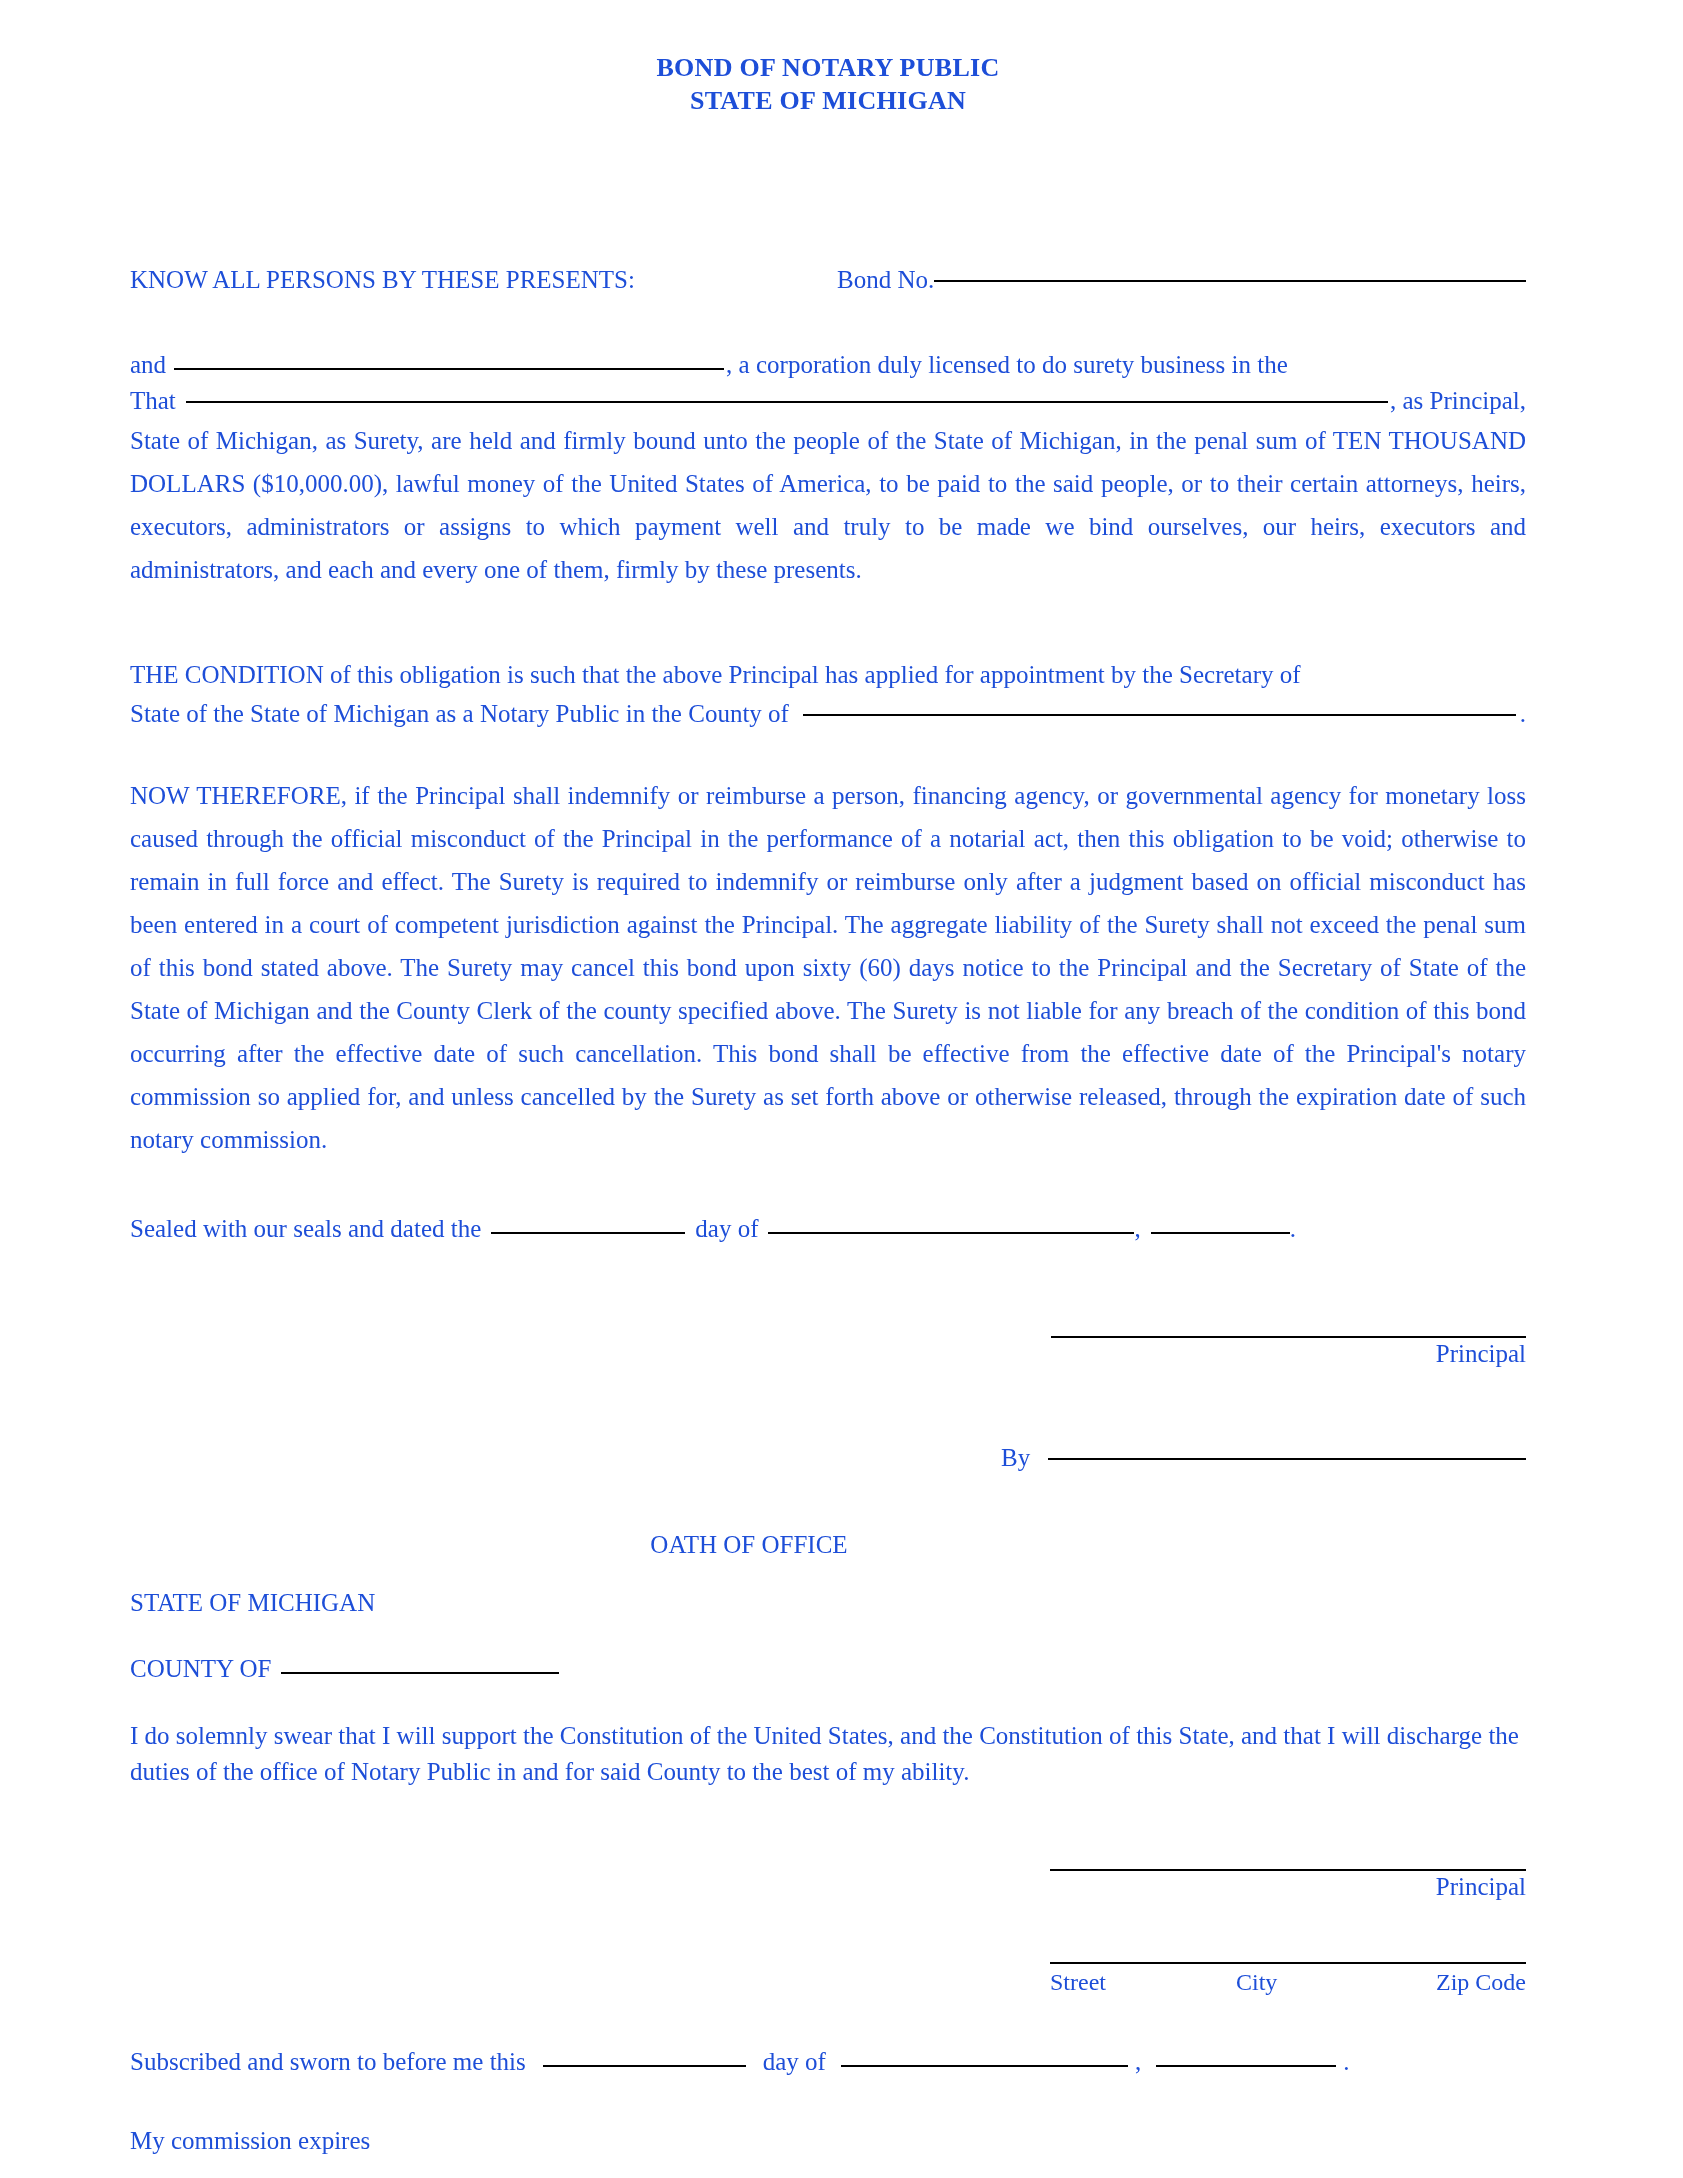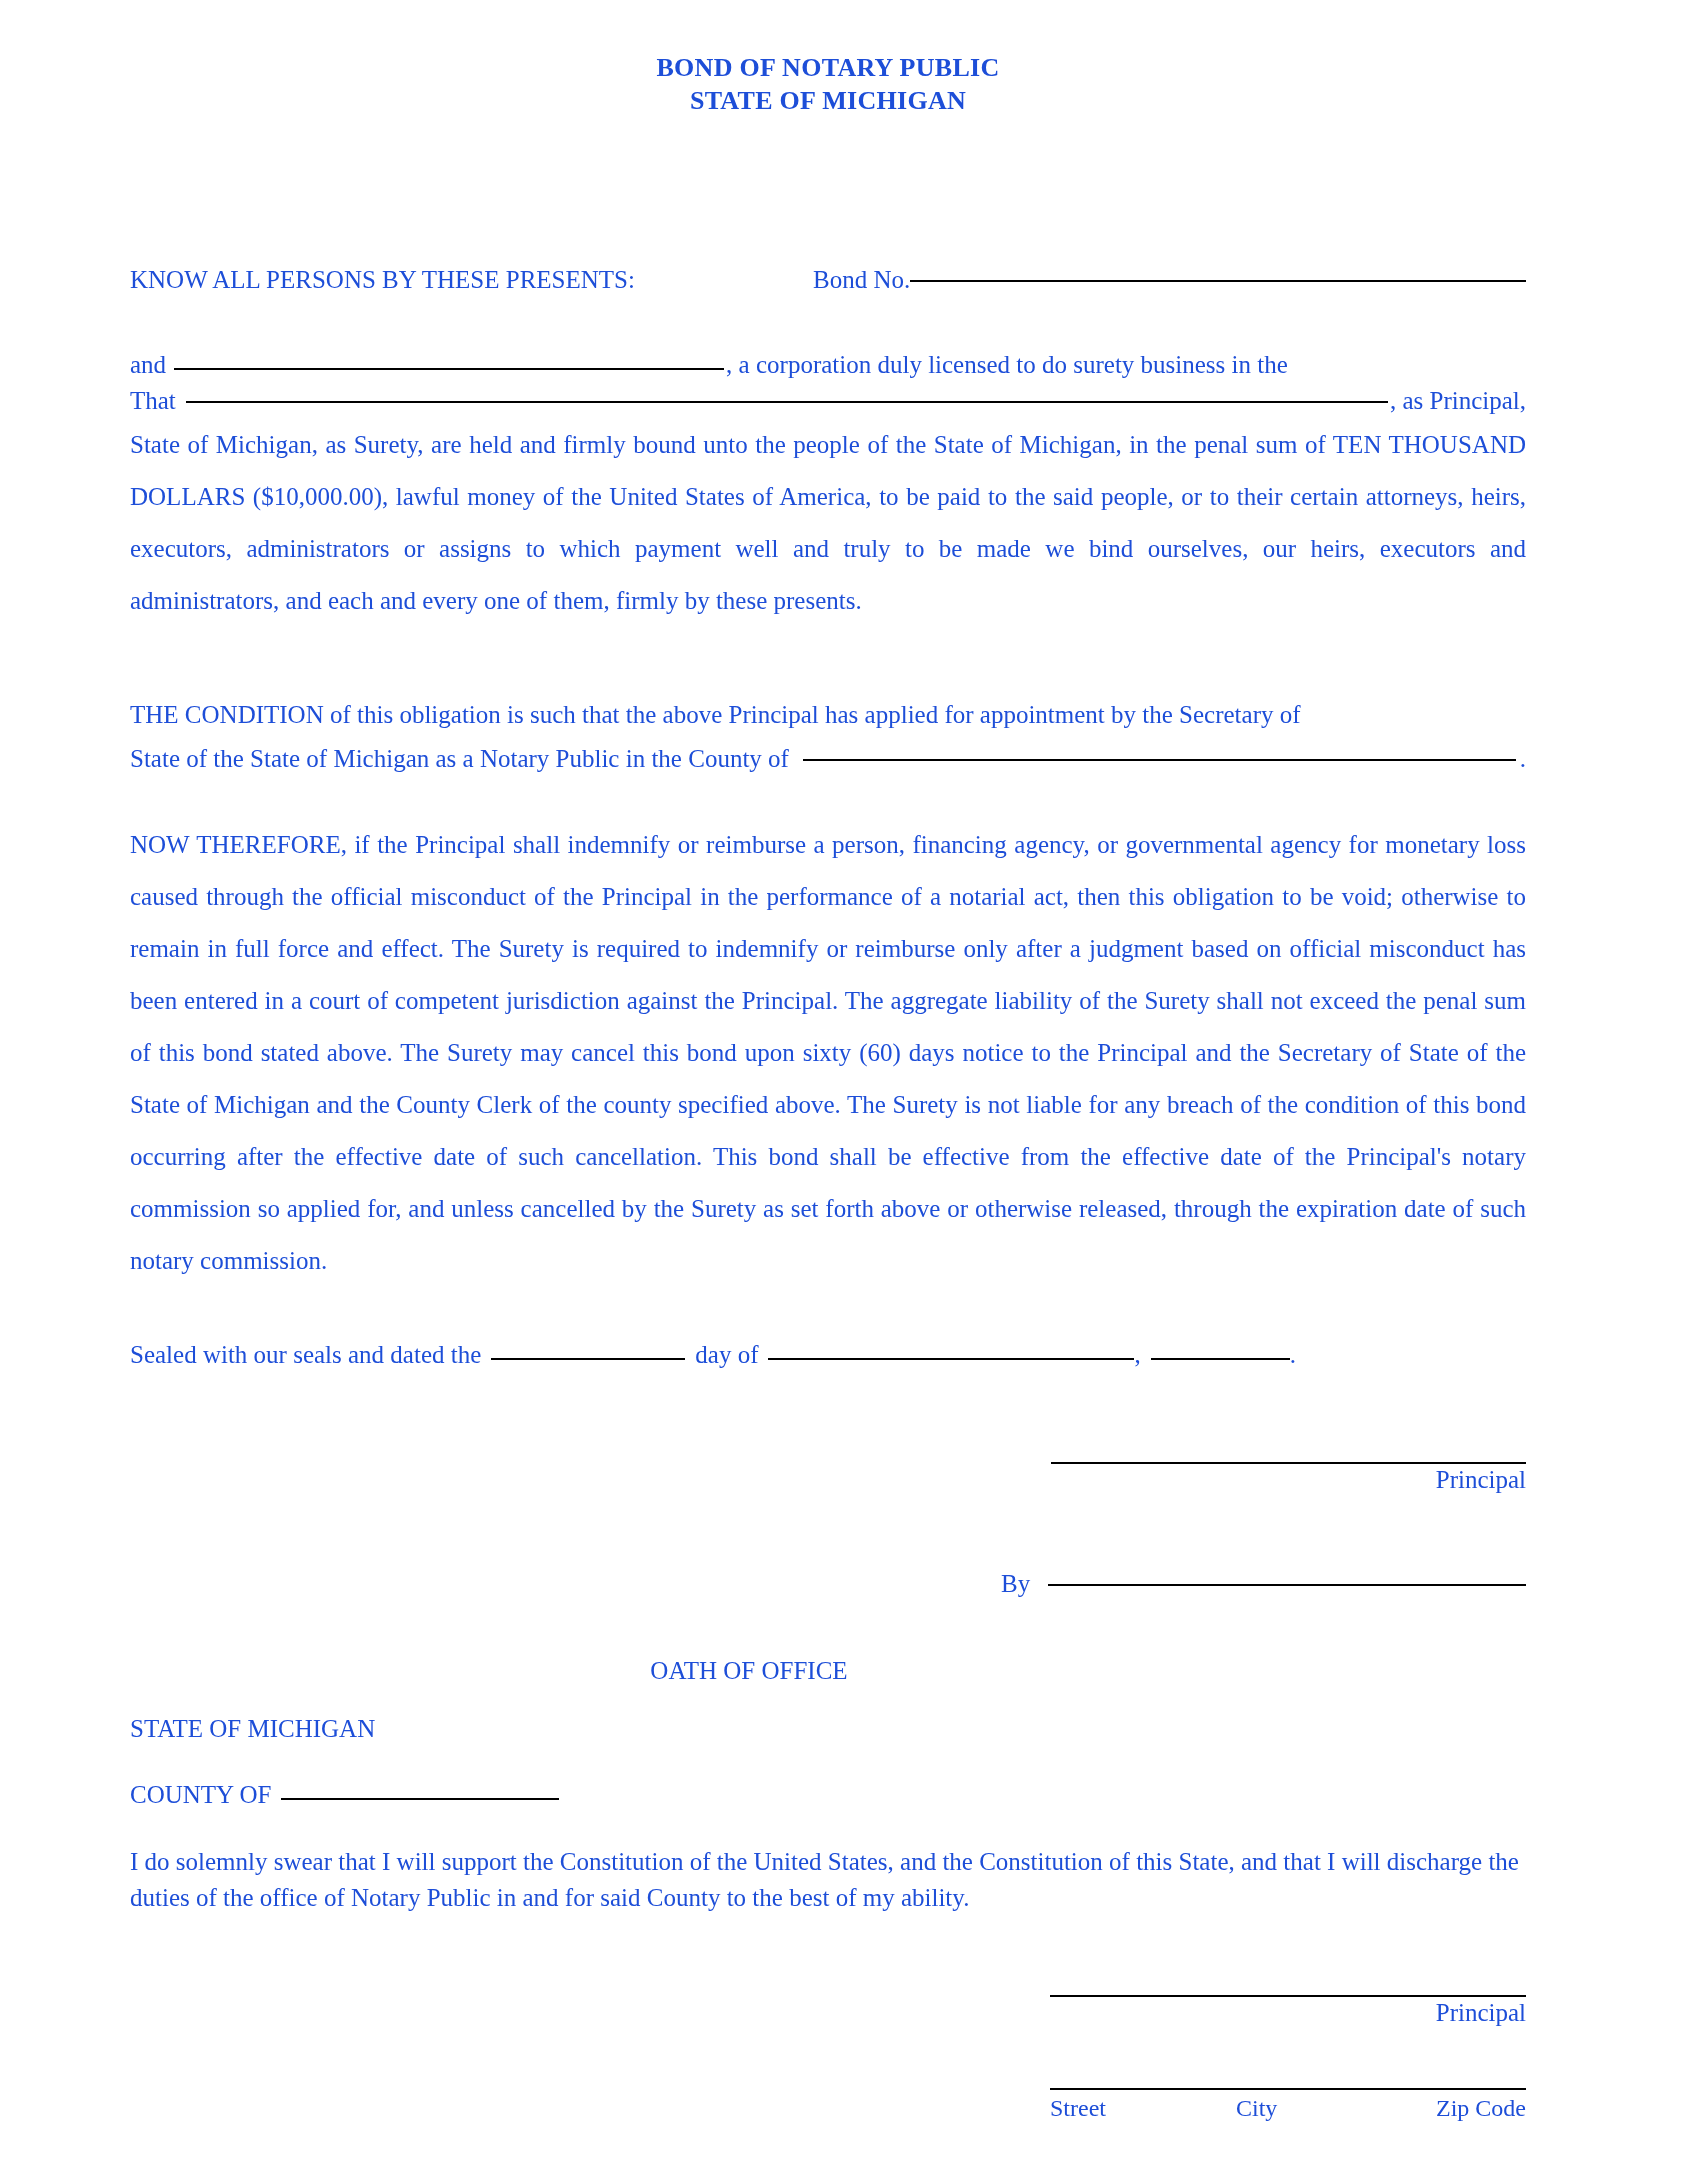--- a/index.html
+++ b/index.html
@@ -32,21 +32,21 @@
   .title-line {
     font-weight: bold;
     font-size: 26px;
     letter-spacing: 0.3px;
     line-height: 33px;
   }
 
   
   .body-text {
     font-size: 25px;
-    line-height: 52px;
+    line-height: 43px;
     text-align: justify;
     text-justify: inter-word;
   }
 
   .row {
     display: flex;
     align-items: baseline;
     font-size: 25px;
     line-height: 36px;
     white-space: nowrap;
@@ -85,20 +85,21 @@
   .sec-that { margin-top: 50px; }
   .sec-condition { margin-top: 62px; }
   .sec-nowtherefore { margin-top: 42px; }
   .sec-sealed { margin-top: 50px; }
 
   .know-row {
     display: flex;
     font-size: 25px;
     line-height: 34px;
     align-items: baseline;
+    gap: 24px;
   }
   .know-left { width: 683px; }
   .know-right { display: flex; align-items: baseline; flex: 1 1 auto; }
 
   .oath-title {
     text-align: center;
     font-size: 25px;
     margin-top: 57px;
     padding-right: 158px;
   }

